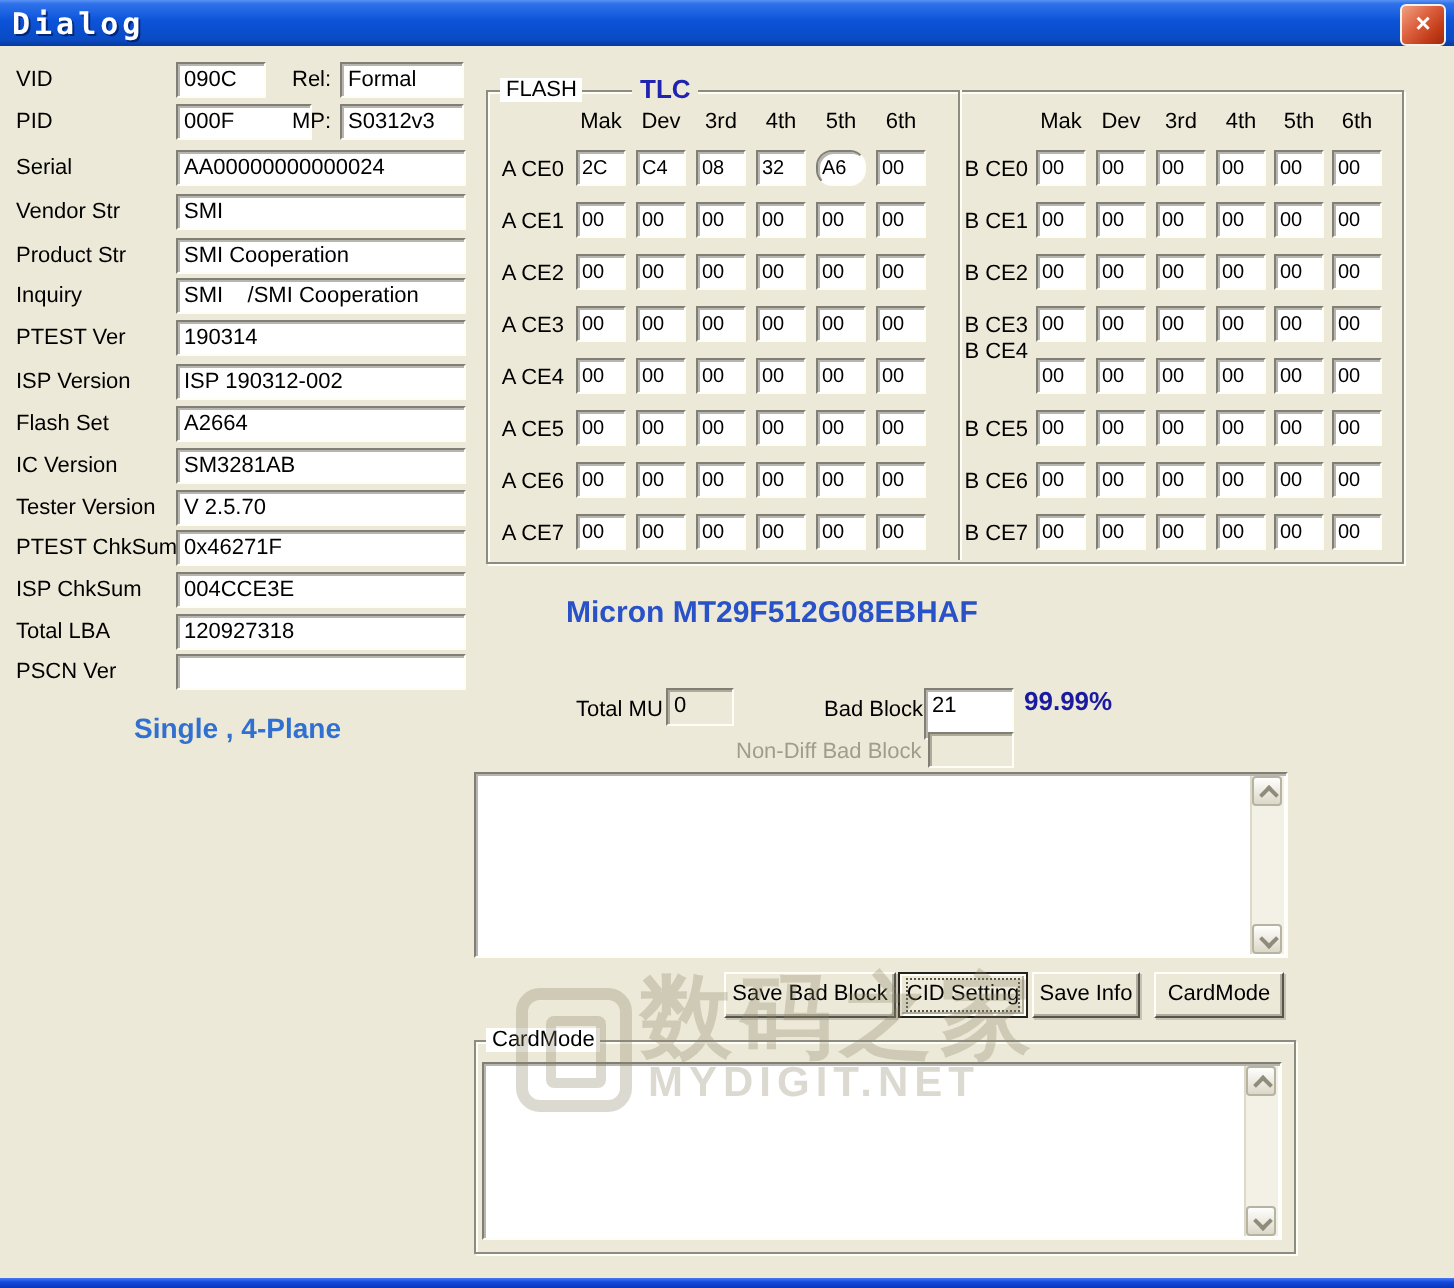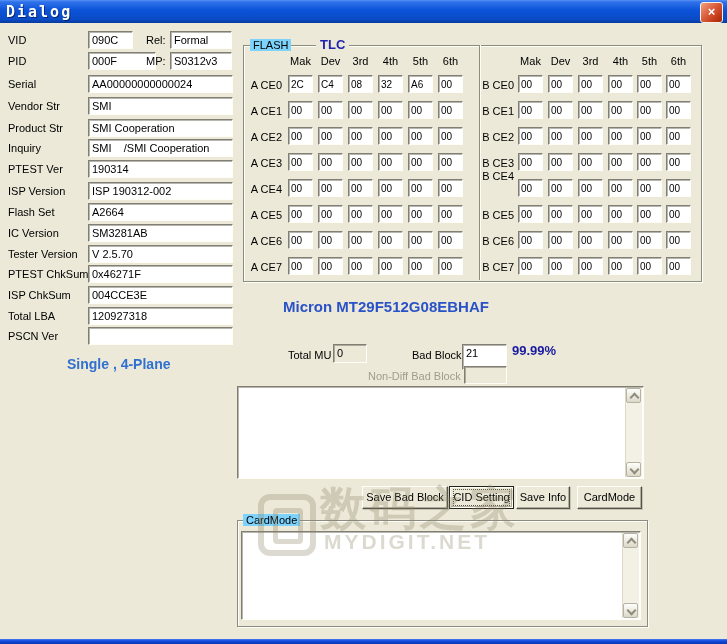--- a/index.html
+++ b/index.html
@@ -18,21 +18,21 @@
   
   .lbl{position:absolute;font-size:11px;color:#000;white-space:nowrap;}
   .hdr{text-align:center;}
   .rowlbl{text-align:right;}
   .sunken{background:#fff;border:1px solid;border-color:#817f74 #fffef6 #fffef6 #817f74;
     box-shadow:inset 1px 1px 0 rgba(110,108,96,.5);box-sizing:border-box;}
   .field{position:absolute;height:18px;font-size:11px;line-height:15px;padding:1px 0 0 3px;white-space:pre;overflow:hidden;}
   .cell{position:absolute;width:25px;height:18px;font-size:10px;line-height:15px;padding:1px 0 0 2px;}
   .disabledbox{background:#ece9d8;}
   .groupbox{position:absolute;border:1px solid #8d8c81;box-shadow:inset 1px 1px 0 #fffef6,1px 1px 0 #fffef6;}
-  .legend{position:absolute;background:#7dd3fc;padding:0 3px;font-size:11px;}
+  .legend{position:absolute;background:#ffffff;padding:0 3px;font-size:11px;}
 
   .bluebold{position:absolute;font-weight:bold;white-space:nowrap;}
   #tlc-label{left:316px;top:37px;font-size:13px;color:#1f23b0;background:#ece9d8;padding:0 4px;}
   #plane-note{left:67px;top:356px;font-size:14px;color:#3070d0;}
   #chip-label{left:283px;top:298px;font-size:15px;color:#2a52c8;}
   #percent-label{left:512px;top:343px;font-size:13px;color:#1a1aa0;}
 
   #flash-divider{position:absolute;left:479px;top:45px;width:1px;height:235px;background:#8d8c81;box-shadow:1px 0 0 #fffef6;}
 
   .textbox{position:absolute;background:#fff;border:1px solid;border-color:#817f74 #fffef6 #fffef6 #817f74;
@@ -122,21 +122,21 @@
       <span class="lbl hdr" style="left: 318px; top: 55px; width: 25px;">Dev</span>
       <span class="lbl hdr" style="left: 348px; top: 55px; width: 25px;">3rd</span>
       <span class="lbl hdr" style="left: 378px; top: 55px; width: 25px;">4th</span>
       <span class="lbl hdr" style="left: 408px; top: 55px; width: 25px;">5th</span>
       <span class="lbl hdr" style="left: 438px; top: 55px; width: 25px;">6th</span>
       <span class="lbl rowlbl" style="left: 246px; top: 79px; width: 36px;">A CE0</span>
       <div class="cell sunken" style="left: 288px; top: 75px;">2C</div>
       <div class="cell sunken" style="left: 318px; top: 75px;">C4</div>
       <div class="cell sunken" style="left: 348px; top: 75px;">08</div>
       <div class="cell sunken" style="left: 378px; top: 75px;">32</div>
-      <div class="cell sunken" style="left: 408px; top: 75px;">A6</div>
+      <div class="cell sunken" style="left: 408px; top: 75px; border-radius: 8px;">A6</div>
       <div class="cell sunken" style="left: 438px; top: 75px;">00</div>
       <span class="lbl rowlbl" style="left: 246px; top: 105px; width: 36px;">A CE1</span>
       <div class="cell sunken" style="left: 288px; top: 101px;">00</div>
       <div class="cell sunken" style="left: 318px; top: 101px;">00</div>
       <div class="cell sunken" style="left: 348px; top: 101px;">00</div>
       <div class="cell sunken" style="left: 378px; top: 101px;">00</div>
       <div class="cell sunken" style="left: 408px; top: 101px;">00</div>
       <div class="cell sunken" style="left: 438px; top: 101px;">00</div>
       <span class="lbl rowlbl" style="left: 246px; top: 131px; width: 36px;">A CE2</span>
       <div class="cell sunken" style="left: 288px; top: 127px;">00</div>

